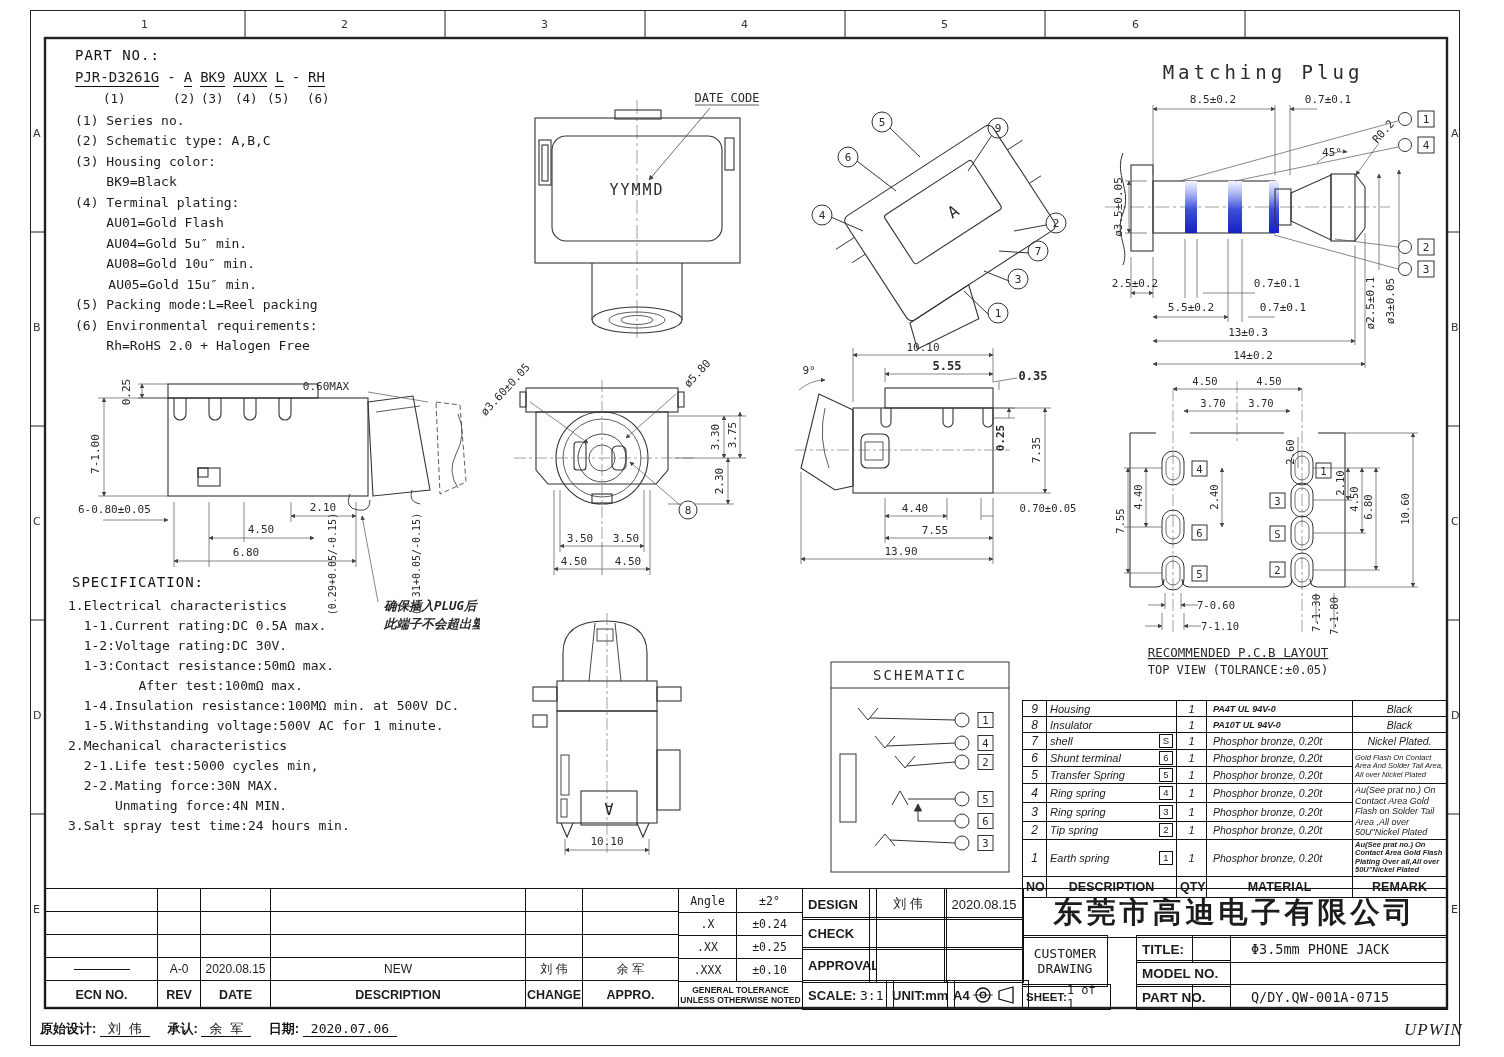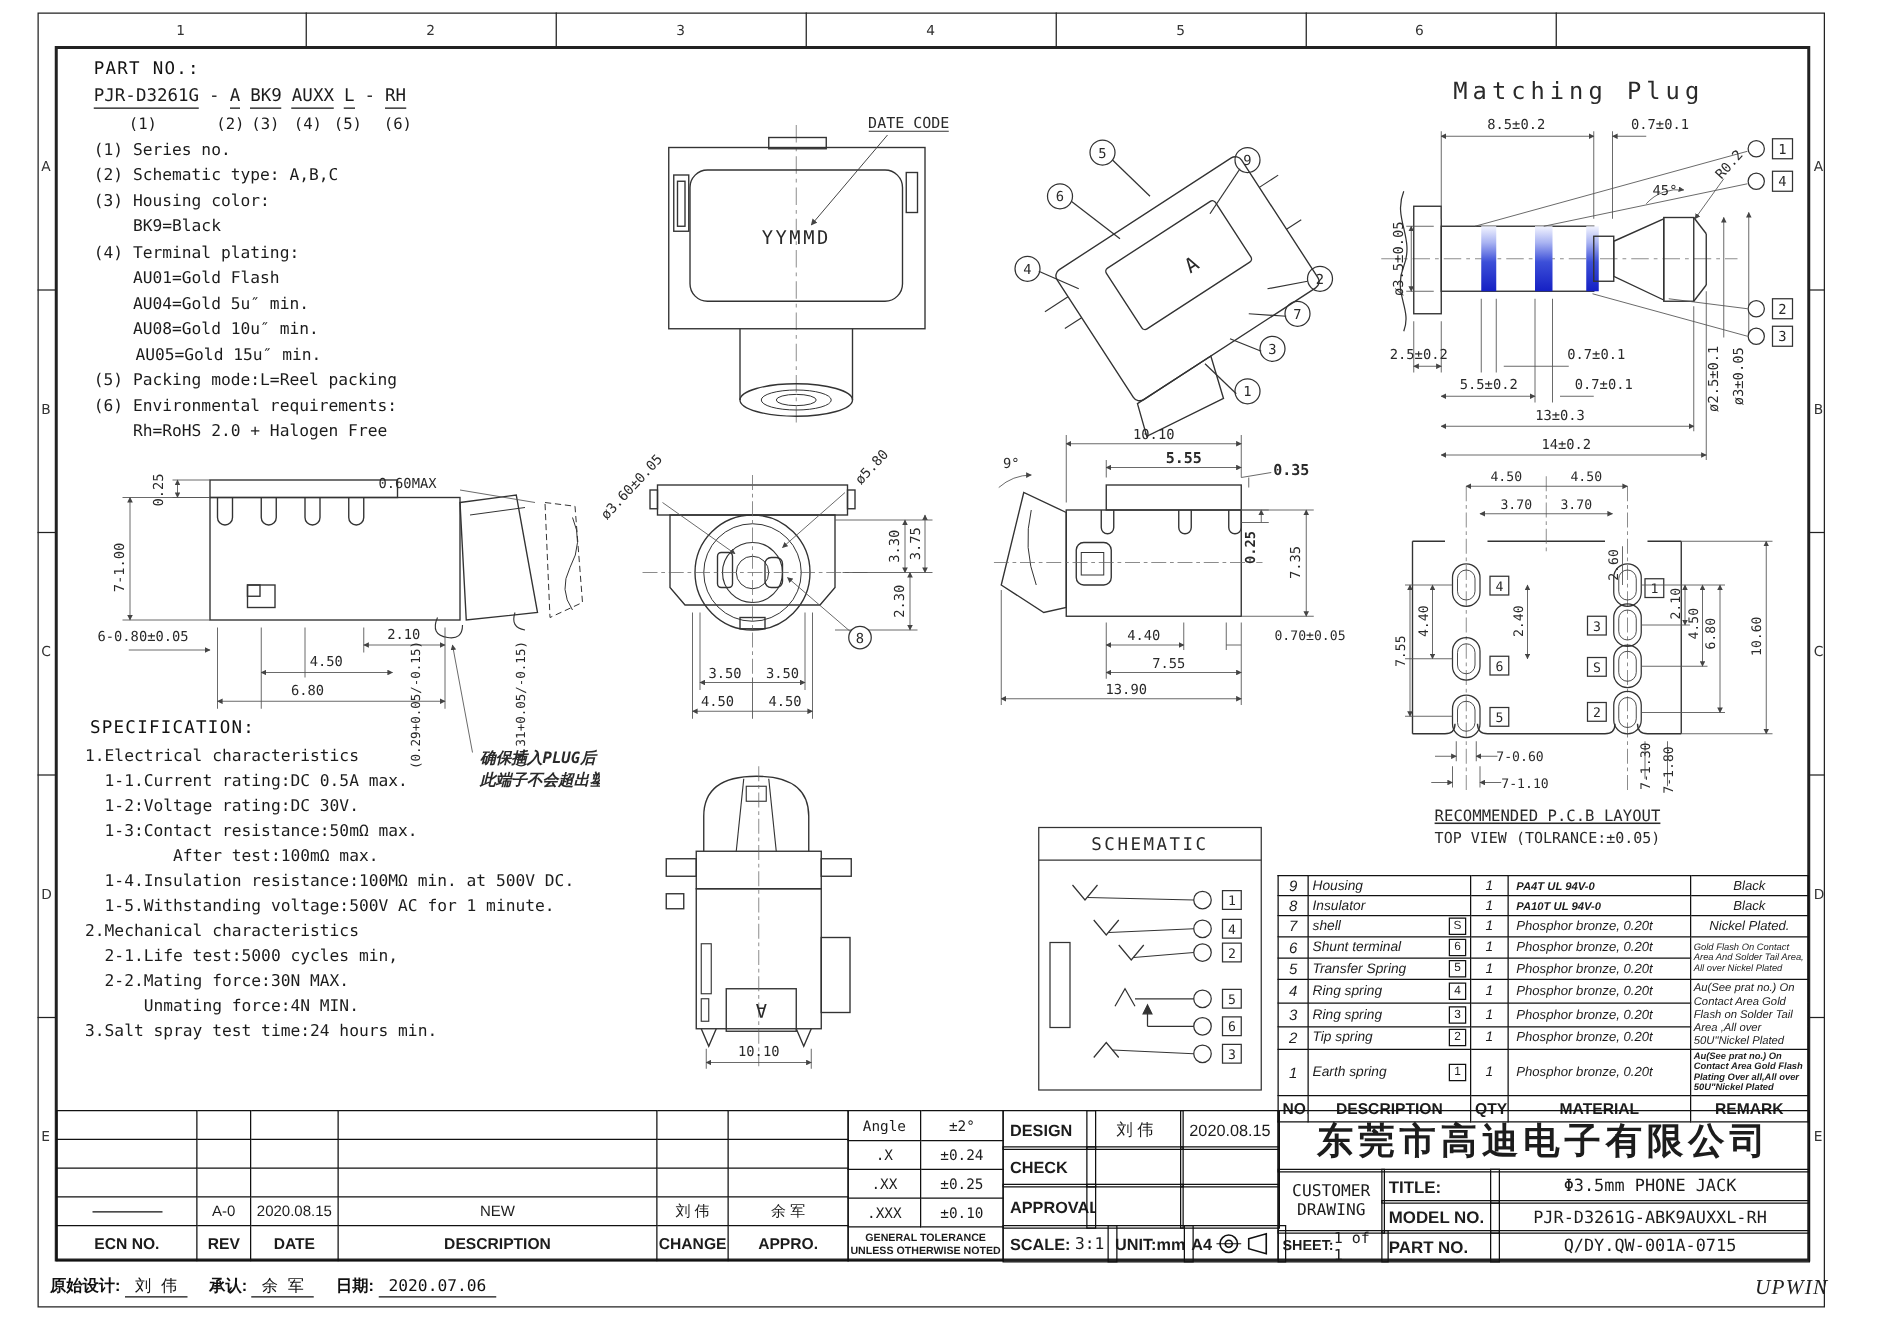--- a/index.html
+++ b/index.html
@@ -42,21 +42,21 @@
   .so-cell{position:absolute;border:1px solid #111;font-family:"Liberation Sans",sans-serif;
            display:flex;align-items:center;overflow:hidden;}
   .so-label{font-size:13px;font-weight:bold;justify-content:flex-start;padding-left:5px;}
   .so-val{font-size:13px;justify-content:center;}
   .tb{position:absolute;left:1022px;top:888px;width:424px;height:120px;}
   .tb-cell{position:absolute;border:1px solid #111;display:flex;align-items:center;overflow:hidden;
            font-family:"Liberation Sans",sans-serif;}
   .company{font-family:"Liberation Serif",serif;font-weight:bold;font-size:29px;letter-spacing:4px;
            justify-content:center;}
   .cust{flex-direction:column;justify-content:center;font:13px "DejaVu Sans Mono",monospace;line-height:15px;}
-  .tb-label{font-size:13.5px;font-weight:bold;padding-left:5px;}
+  .tb-label{font-size:13.5px;font-weight:bold;padding-left:5px;margin-left:31px;}
   .tb-val{font-family:"DejaVu Sans Mono",monospace;font-size:13.5px;justify-content:center;}
   .sheet-cell{font:bold 11.5px "Liberation Sans",sans-serif;padding-left:3px;}
   .sheet-cell .v{font-weight:normal;font-family:"DejaVu Sans Mono",monospace;font-size:12px;}
   .footer{position:absolute;left:40px;top:1020px;font-size:13px;font-weight:bold;color:#111;
           font-family:"Liberation Sans",sans-serif;}
   .footer .u{font-weight:normal;border-bottom:1px solid #111;padding:0 8px;font-family:"DejaVu Sans Mono",monospace;}
   .footer .lbl{margin-left:14px;}
   .watermark{position:absolute;left:1404px;top:1020px;font:italic 17px "Liberation Serif",serif;
              letter-spacing:1px;color:#222;}
   .view{position:absolute;}
@@ -813,21 +813,20 @@
       <span>CUSTOMER</span>
       <span>DRAWING</span>
     </div>
     <div class="tb-cell sheet-cell" style="left:0;top:96px;width:84px;height:24px">
       <span>SHEET:</span>
         <span class="v">1 of 1</span>
     </div>
     <div class="tb-cell tb-label" style="left:83px;top:47px;width:88px;height:26px">TITLE:</div>
     <div class="tb-cell tb-val" style="left:170px;top:47px;width:254px;height:26px">Φ3.5mm PHONE JACK</div>
     <div class="tb-cell tb-label" style="left:83px;top:72px;width:88px;height:25px">MODEL NO.</div>
-    <div class="tb-cell tb-val" style="left:170px;top:72px;width:254px;height:25px">PJR-D3261G-ABK9AUXXL-RH</div>
     <div class="tb-cell tb-label" style="left:83px;top:96px;width:88px;height:24px">PART NO.</div>
     <div class="tb-cell tb-val" style="left:170px;top:96px;width:254px;height:24px">Q/DY.QW-001A-0715</div>
   </div>
 
   <div class="footer">
     <span>原始设计:</span>
     <span class="u">刘 伟</span>
     <span class="lbl">承认:</span>
     <span class="u">余 军</span>
     <span class="lbl">日期:</span>

